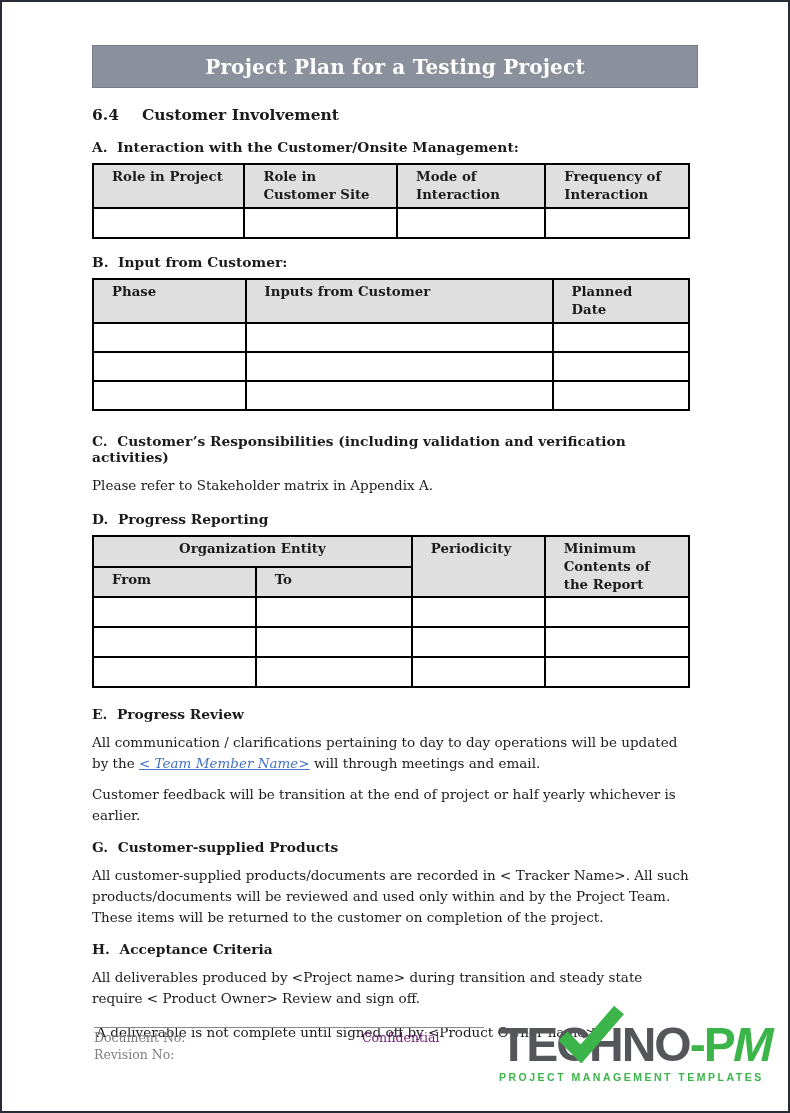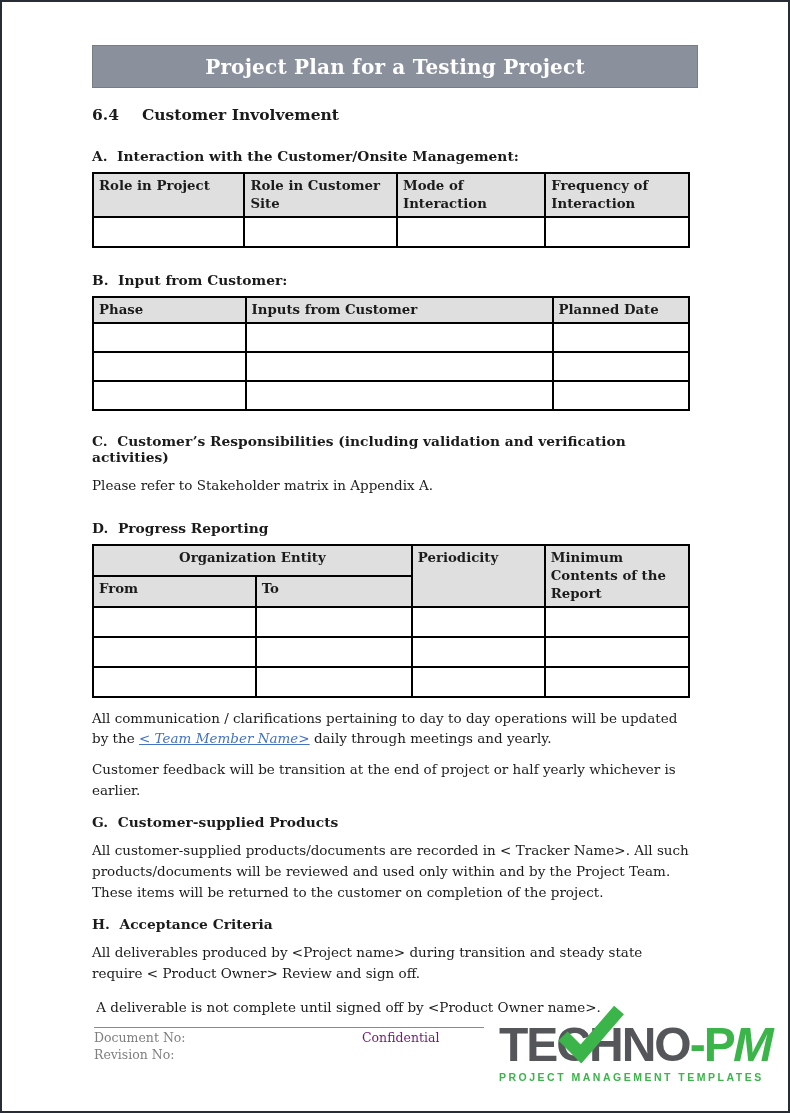--- a/index.html
+++ b/index.html
@@ -24,37 +24,37 @@
   .title-bar .title {
     color: #ffffff; font-size: 20px; font-weight: bold; letter-spacing: .2px;
   }
 
   .content { position: relative; margin-left: 90px; width: 598px; }
 
   .h-section { margin-top: 17px; font-size: 15.5px; font-weight: bold; }
   .h-section .num { display: inline-block; width: 50px; }
 
   .sub-heading {
-    font-size: 13.8px; font-weight: bold; margin-top: 24px;
+    font-size: 13.8px; font-weight: bold; margin-top: 15px;
     white-space: pre-wrap;
   }
   .para {
     font-size: 13.5px; margin-top: 10px; line-height: 1.55;
     white-space: pre-wrap;
   }
   .placeholder { color: #4472c4; font-style: italic; text-decoration: underline; }
 
   
   table {
     border-collapse: collapse; width: 598px; table-layout: fixed;
     margin-top: 8px;
   }
   th, td {
     border: 2px solid #000000;
-    padding: 3px 5px;
+    padding: 3px 18px;
     font-size: 13.3px;
     vertical-align: top;
     text-align: left;
   }
   th { background: #dfdfdf; font-weight: bold; line-height: 1.35; }
   .row-a td { height: 30px; }
   .row-b td { height: 29px; }
   .row-d td { height: 30px; }
   .th-center { text-align: center; }
 
@@ -197,21 +197,22 @@
     </tr>
     <tr class="row-d">
       <td></td>
           <td></td>
           <td></td>
           <td></td>
     </tr>
   </tbody>
     </table>
 
-  <div class="para"><span>All communication / clarifications pertaining to day to day operations will be updated by the </span><span class="placeholder">&lt; Team Member Name&gt;</span><span> daily through meetings and yearly.</span></div>
+  <div class="sub-heading" style="margin-top:18px">E.  Progress Review</div>
+  <div class="para"><span>All communication / clarifications pertaining to day to day operations will be updated by the </span><span class="placeholder">&lt; Team Member Name&gt;</span><span> will through meetings and email.</span></div>
 
   <div class="para">Customer feedback will be transition at the end of project or half yearly whichever is earlier.</div>
 
   <div class="sub-heading" style="margin-top:13px">G.  Customer-supplied Products</div>
   <div class="para">All customer-supplied products/documents are recorded in &lt; Tracker Name&gt;. All such products/documents will be reviewed and used only within and by the Project Team. These items will be returned to the customer on completion of the project.</div>
 
   <div class="sub-heading" style="margin-top:13px">H.  Acceptance Criteria</div>
   <div class="para">All deliverables produced by &lt;Project name&gt; during transition and steady state require &lt; Product Owner&gt; Review and sign off.</div>
   <div class="para" style="margin-top:13px"> A deliverable is not complete until signed off by &lt;Product Owner name&gt;.</div>
 

